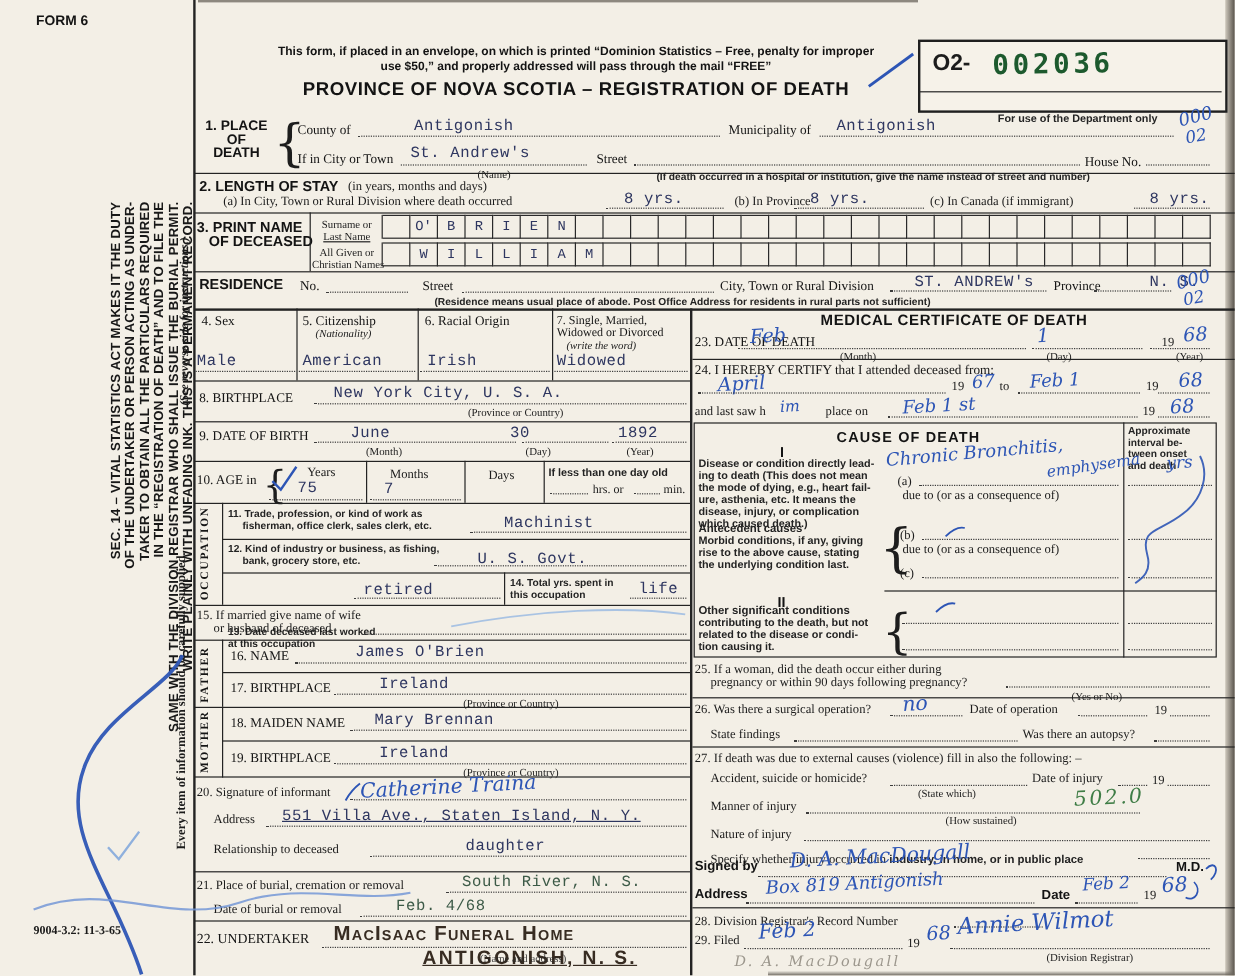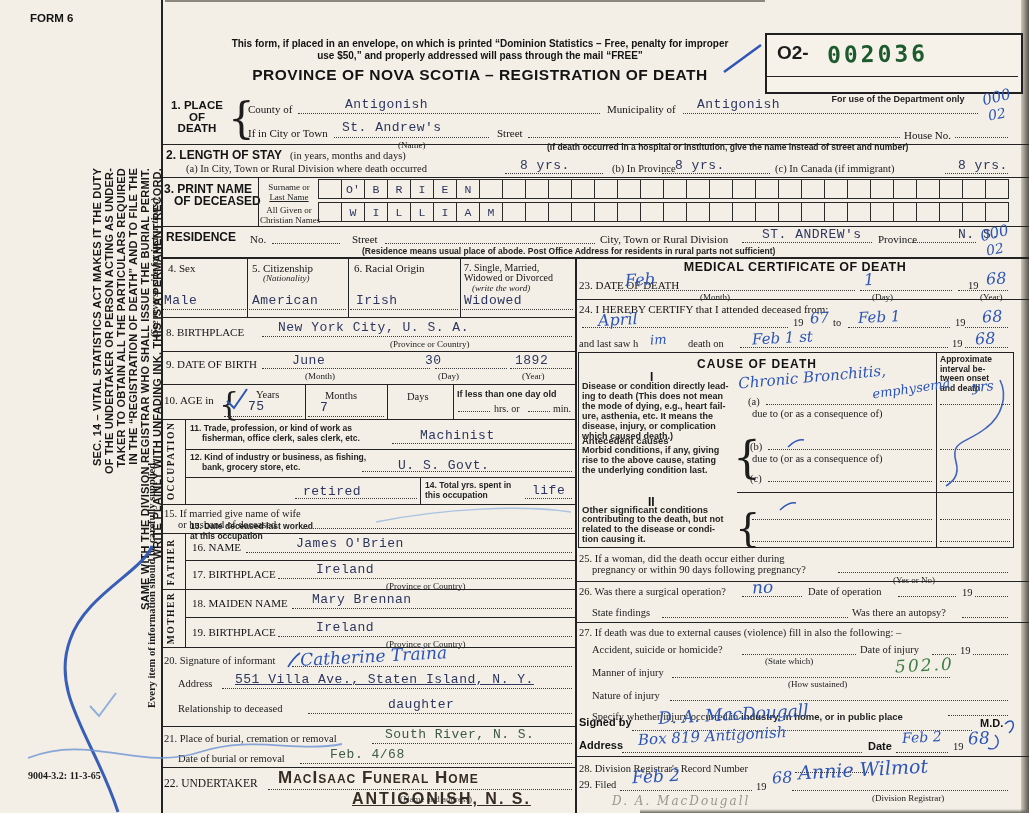--- a/index.html
+++ b/index.html
@@ -366,21 +366,21 @@
 <div class="abs ser" style="left:793px;top:317px;">19</div>
 <div class="abs hand" style="left:810px;top:309px;font-size:15px;">67</div>
 <div class="abs ser" style="left:833px;top:317px;">to</div>
 <div class="abs hand" style="left:858px;top:308px;font-size:15px;">Feb 1</div>
 <div class="abs dot" style="left:848px;top:327px;width:102px;"></div>
 <div class="abs ser" style="left:955px;top:317px;">19</div>
 <div class="abs hand" style="left:982px;top:307px;font-size:16px;">68</div>
 <div class="abs dot" style="left:965px;top:327px;width:43px;"></div>
 <div class="abs ser" style="left:579px;top:338px;">and last saw h</div>
 <div class="abs hand" style="left:650px;top:332px;font-size:13px;">im</div>
-<div class="abs ser" style="left:688px;top:338px;">death on</div>
+<div class="abs ser" style="left:688px;top:338px;">place on</div>
 <div class="abs hand" style="left:752px;top:329px;font-size:15px;">Feb 1 st</div>
 <div class="abs dot" style="left:740px;top:347px;width:208px;"></div>
 <div class="abs ser" style="left:952px;top:338px;">19</div>
 <div class="abs hand" style="left:975px;top:329px;font-size:16px;">68</div>
 <div class="abs dot" style="left:965px;top:347px;width:43px;"></div>
 
 <div class="abs" style="left:578px;top:352px;width:436px;height:196px;border:1.6px solid #222;box-sizing:border-box;"></div>
 <div class="abs vl" style="left:936px;top:352px;height:196px;width:1.4px;"></div>
 <div class="abs bs" style="left:578px;top:357px;width:358px;text-align:center;font-size:12px;letter-spacing:1px;">CAUSE OF DEATH</div>
 <div class="abs note" style="left:940px;top:355px;width:72px;font-size:8.5px;line-height:9.6px;font-weight:700;">

